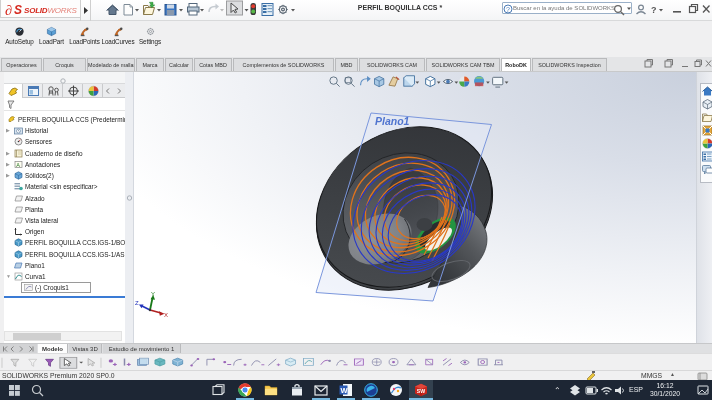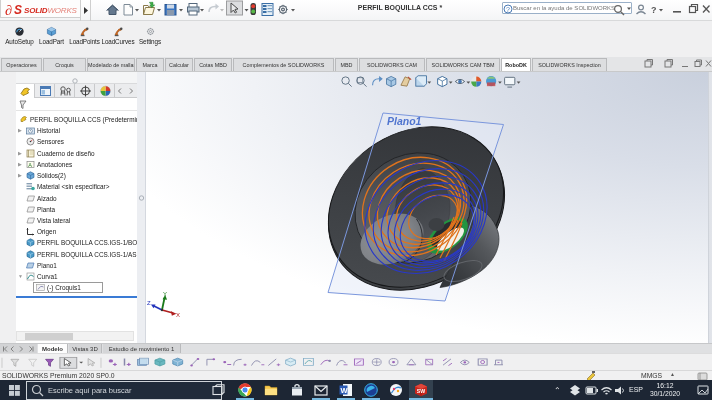--- a/index.html
+++ b/index.html
@@ -25,21 +25,21 @@
   .rb .ric { display:block; margin:0 auto 1px auto; width:11px; height:11px; }
 
   
   #cmtabs { position:absolute; left:0; top:57px; width:712px; height:15px;
     background:#e4e5e7; border-bottom:1px solid #c8c9ca; }
   .cmt { position:absolute; top:1px; height:13px; line-height:13px; font-size:5.4px; color:#333;
     text-align:center; border:1px solid #b9babc; border-bottom:none; background:#dddee0; white-space:nowrap; overflow:hidden; }
   .cmt.active { background:#fff; font-weight:bold; color:#222; }
 
   
-  #main { position:absolute; left:16px; top:72px; width:613px; height:271px; }
+  #main { position:absolute; left:4px; top:72px; width:613px; height:271px; }
 
   
   #panel { position:absolute; left:0; top:0; width:121px; height:271px; background:#fff;
     border-right:1px solid #cdd2d9; }
   #panelgrip { position:absolute; left:0; top:0; width:121px; height:12px; background:#f4f5f6; border-bottom:1px solid #d9dadc;}
   #paneltabs { position:absolute; left:0; top:12px; width:121px; height:14px; background:#ebecee; border-bottom:1px solid #c9cacc; }
   .ptab { position:absolute; top:0; width:19px; height:14px; border-right:1px solid #c9cacc; }
   .ptab.active { background:#fff; }
   #ptree { position:absolute; left:0; top:26px; width:121px; height:245px; background:#fff; font-size:6.4px; color:#1a1a1a; }
   .trow { position:absolute; left:0; width:121px; height:11px; line-height:11px; white-space:nowrap; overflow:hidden; }
@@ -780,21 +780,20 @@
       </svg>
   </div>
 
   <div id="taskbar">
     <svg width="11" height="11" viewBox="0 0 15 15" style="position:absolute;left:9px;top:5px">
       <rect x="0" y="0" width="6.8" height="6.8" fill="#c6ccd2"></rect>
       <rect x="8" y="0" width="6.8" height="6.8" fill="#c6ccd2"></rect>
       <rect x="0" y="8" width="6.8" height="6.8" fill="#c6ccd2"></rect>
       <rect x="8" y="8" width="6.8" height="6.8" fill="#c6ccd2"></rect>
     </svg>
-    <div id="tbsearch">Escribe aquí para buscar</div>
     <svg width="13" height="13" viewBox="0 0 13 13" style="position:absolute;left:31px;top:4px">
       <circle cx="5.5" cy="5.5" r="4" fill="none" stroke="#c8ccd0" stroke-width="1.2"></circle>
       <path d="M8.5 8.5 L12 12" stroke="#c8ccd0" stroke-width="1.2"></path>
     </svg>
 
     <svg width="13" height="13" style="position:absolute;left:212px;top:4px">
         <rect x="1" y="2.5" width="9" height="8" fill="none" stroke="#dfe3e6" stroke-width="1.1"></rect>
         <path d="M3 2.5 L5 0.8 L12 0.8 L12 8.5 L10 10" fill="none" stroke="#dfe3e6" stroke-width="1.1"></path>
       </svg>
 

